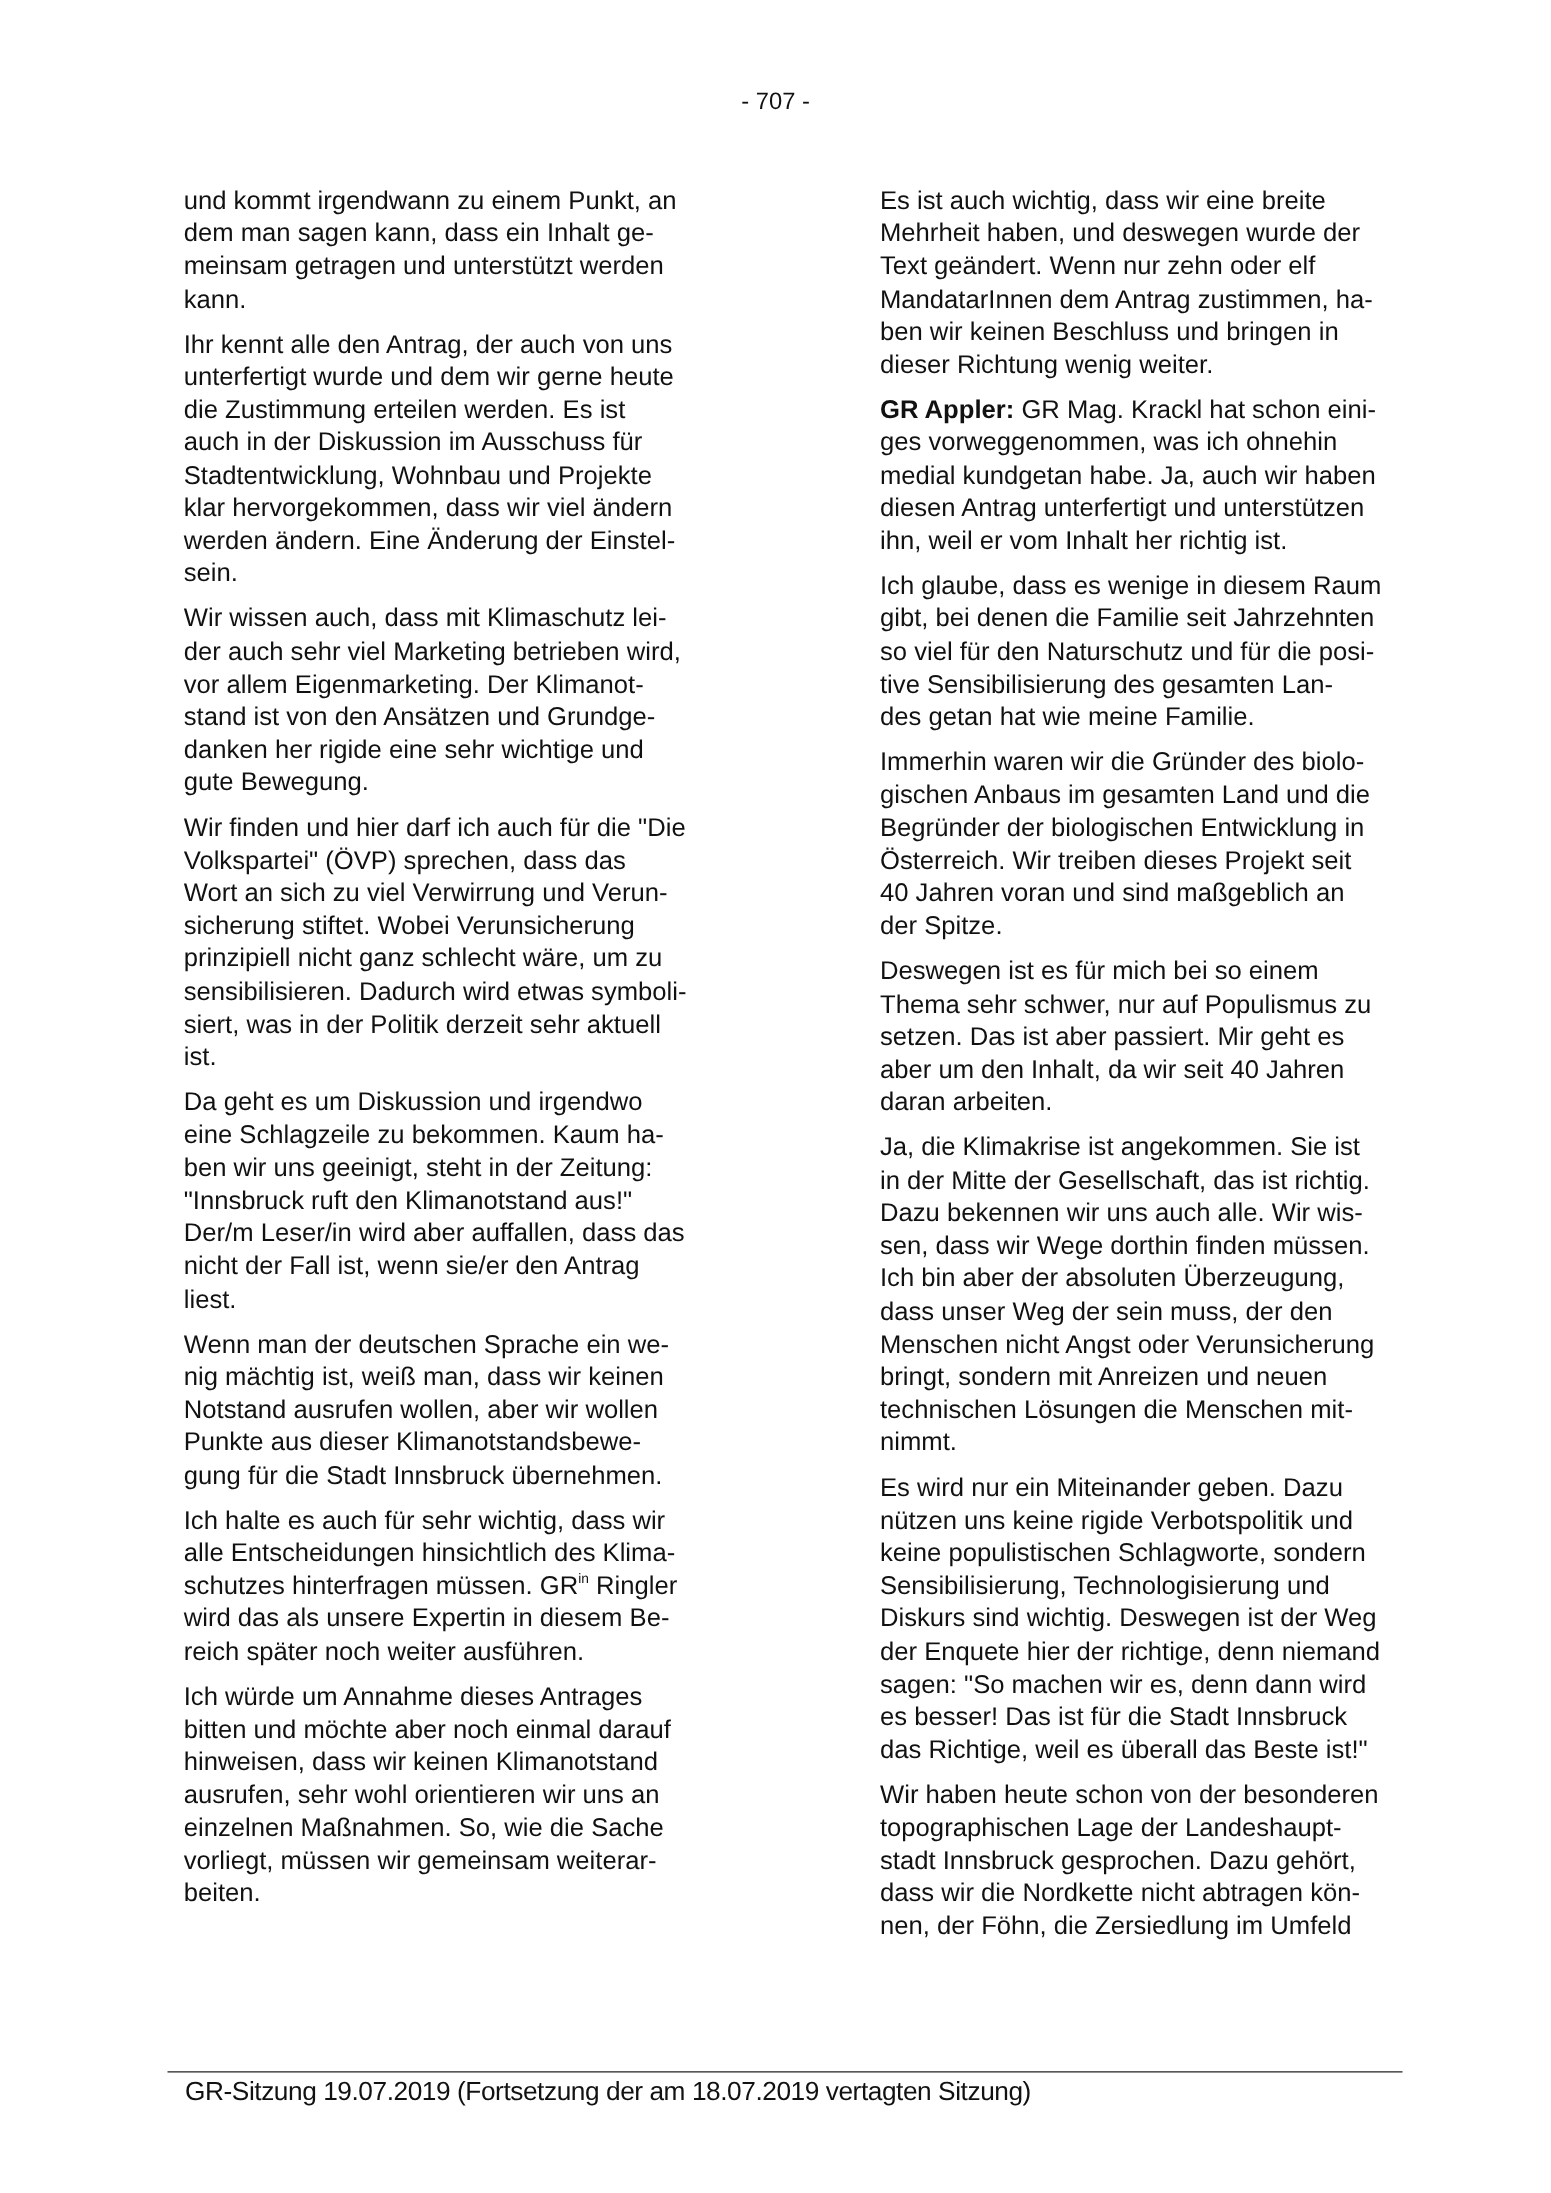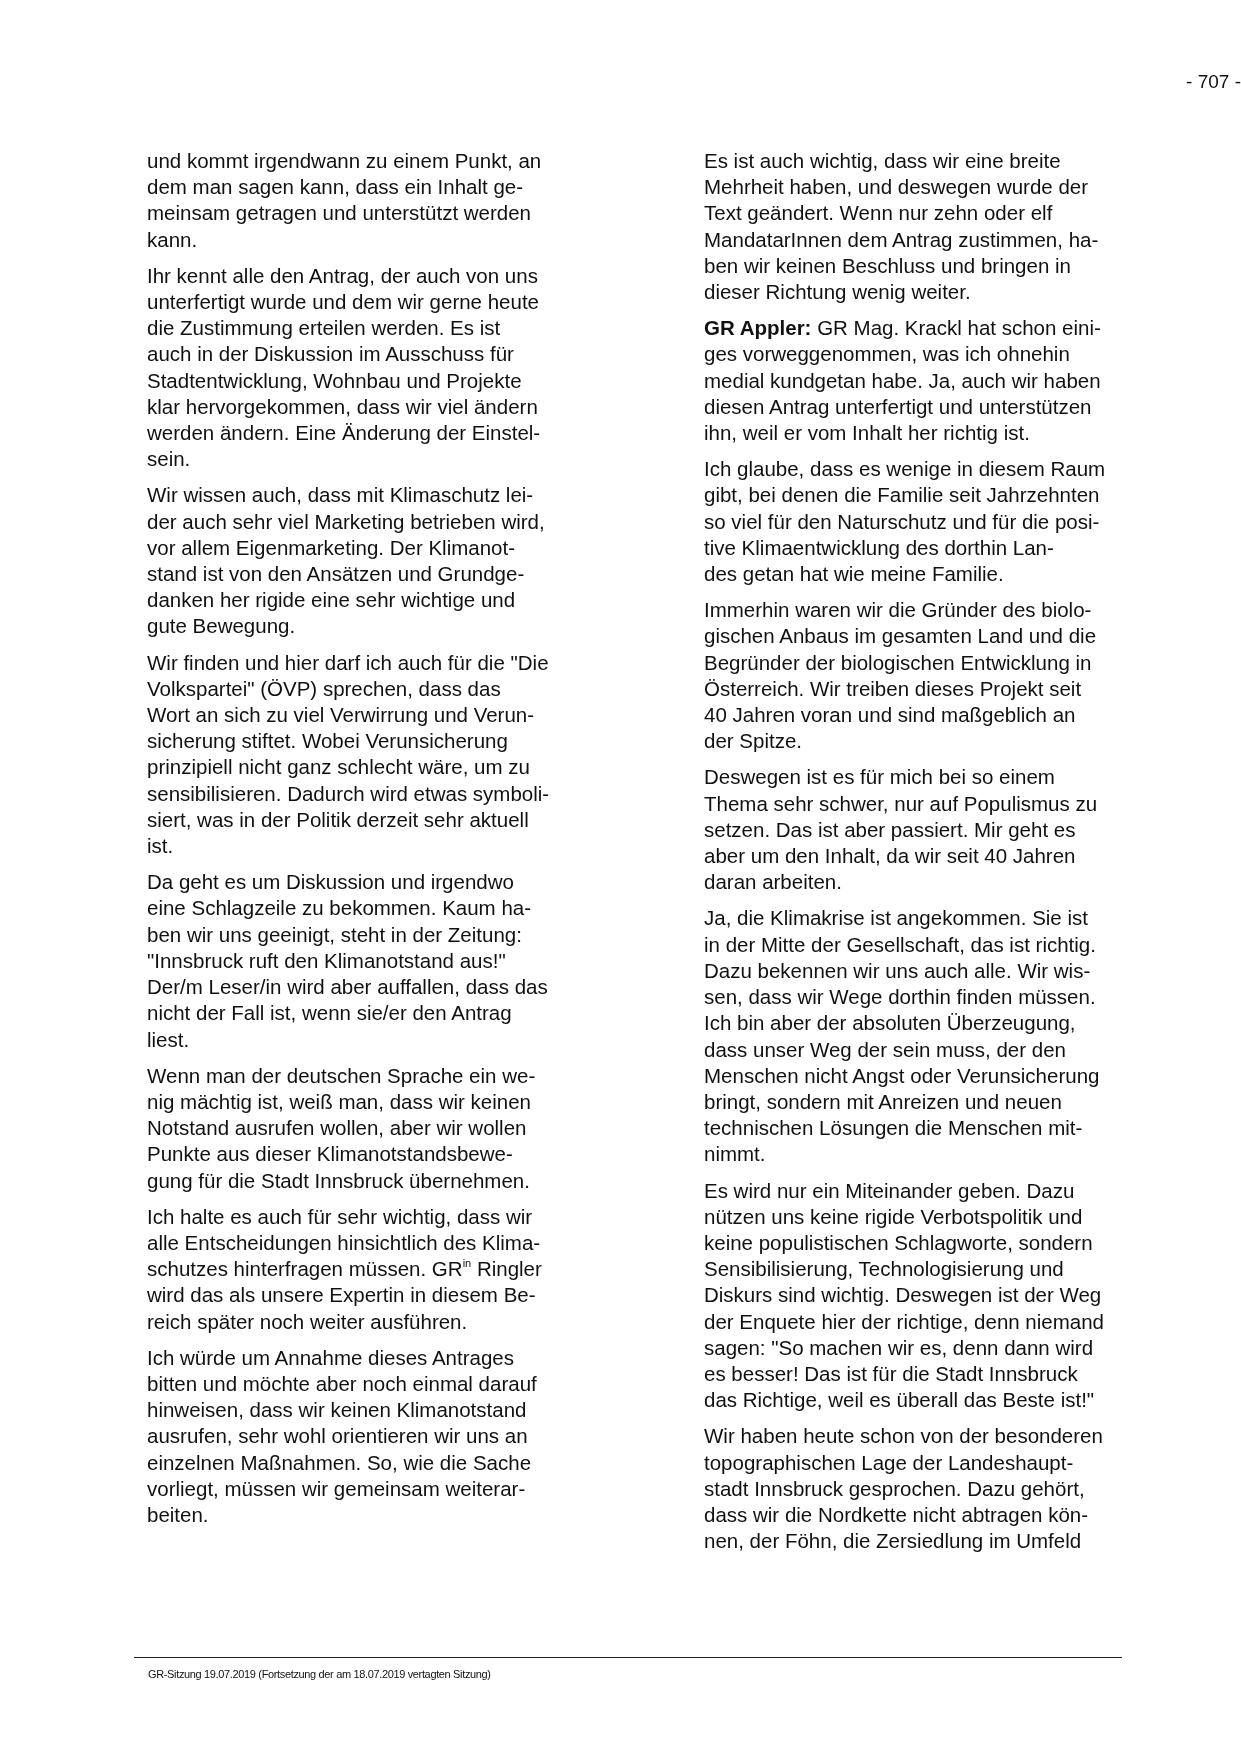--- a/index.html
+++ b/index.html
@@ -13,21 +13,21 @@
       position: relative;
       overflow: hidden;
       font-family: "Liberation Sans", sans-serif;
       color: #111111;
     }
     .page-number {
       position: absolute;
       top: 71px;
       left: 0;
       width: 1241px;
-      text-align: right;
+      text-align: center;
       font-size: 19px;
       line-height: 22px;
     }
     .column {
       position: absolute;
       top: 148px;
       font-size: 20.5px;
       line-height: 26.2px;
     }
     .col-left { left: 147px; width: 440px; }
@@ -53,21 +53,21 @@
       top: 1657px;
       left: 134px;
       width: 988px;
       height: 0;
       border-top: 1.3px solid #222222;
     }
     .footer-text {
       position: absolute;
       top: 1663px;
       left: 148px;
-      font-size: 11px;
+      font-size: 21px;
       line-height: 22px;
       letter-spacing: -0.35px;
     }
   </style>
 </head>
 <body>
 
 <div class="page-number">- 707 -</div>
 
 <div class="column col-left">
@@ -152,21 +152,21 @@
     <span class="line"><span class="speaker">GR Appler:</span><span> GR Mag. Krackl hat schon eini-</span></span>
     <span class="line">ges vorweggenommen, was ich ohnehin</span>
     <span class="line">medial kundgetan habe. Ja, auch wir haben</span>
     <span class="line">diesen Antrag unterfertigt und unterstützen</span>
     <span class="line">ihn, weil er vom Inhalt her richtig ist.</span>
   </p>
   <p class="para">
     <span class="line">Ich glaube, dass es wenige in diesem Raum</span>
     <span class="line">gibt, bei denen die Familie seit Jahrzehnten</span>
     <span class="line">so viel für den Naturschutz und für die posi-</span>
-    <span class="line">tive Klimaentwicklung des dorthin Lan-</span>
+    <span class="line">tive Sensibilisierung des gesamten Lan-</span>
     <span class="line">des getan hat wie meine Familie.</span>
   </p>
   <p class="para">
     <span class="line">Immerhin waren wir die Gründer des biolo-</span>
     <span class="line">gischen Anbaus im gesamten Land und die</span>
     <span class="line">Begründer der biologischen Entwicklung in</span>
     <span class="line">Österreich. Wir treiben dieses Projekt seit</span>
     <span class="line">40 Jahren voran und sind maßgeblich an</span>
     <span class="line">der Spitze.</span>
   </p>

